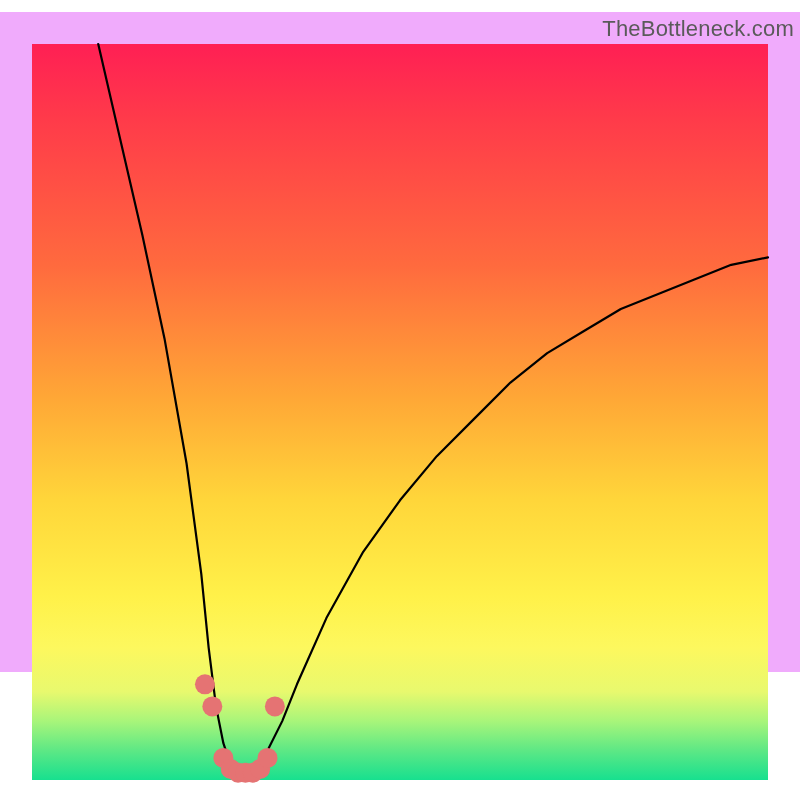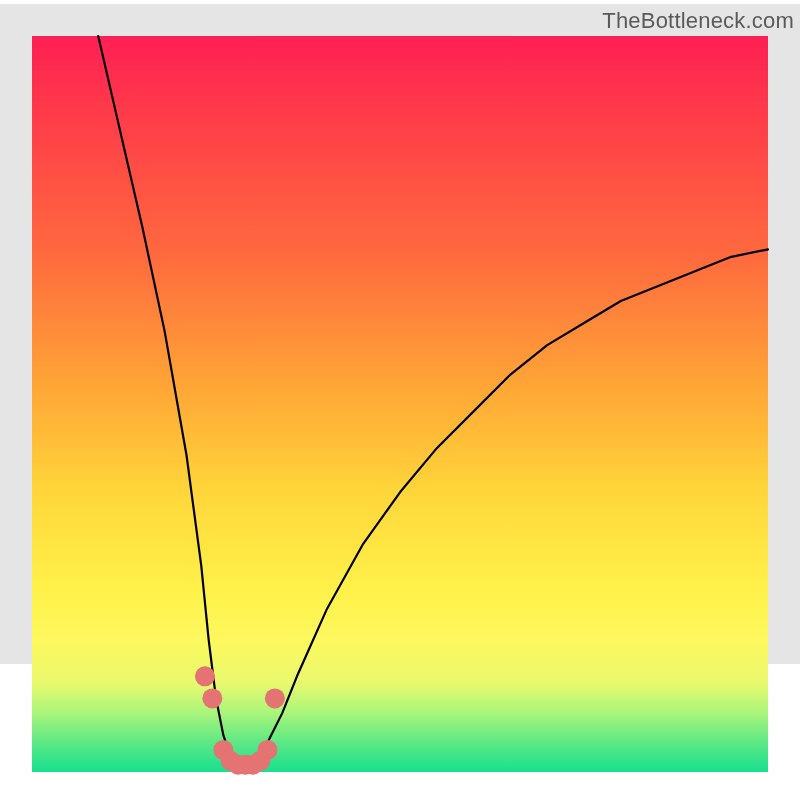--- a/index.html
+++ b/index.html
@@ -6,24 +6,24 @@
     margin: 0;
     padding: 0;
     width: 800px;
     height: 800px;
     overflow: hidden;
     background: #fff;
   }
   .frame {
     position: absolute;
     left: 0;
-    top: 4px;
+    top: 12px;
     width: 800px;
     height: 660px;
-    background: #e5e5e5;
+    background: #f0abfc;
   }
   .plot-area {
     position: absolute;
     left: 32px;
     top: 32px;
     width: 736px;
     height: 736px;
     
     background: linear-gradient(
       to bottom,

